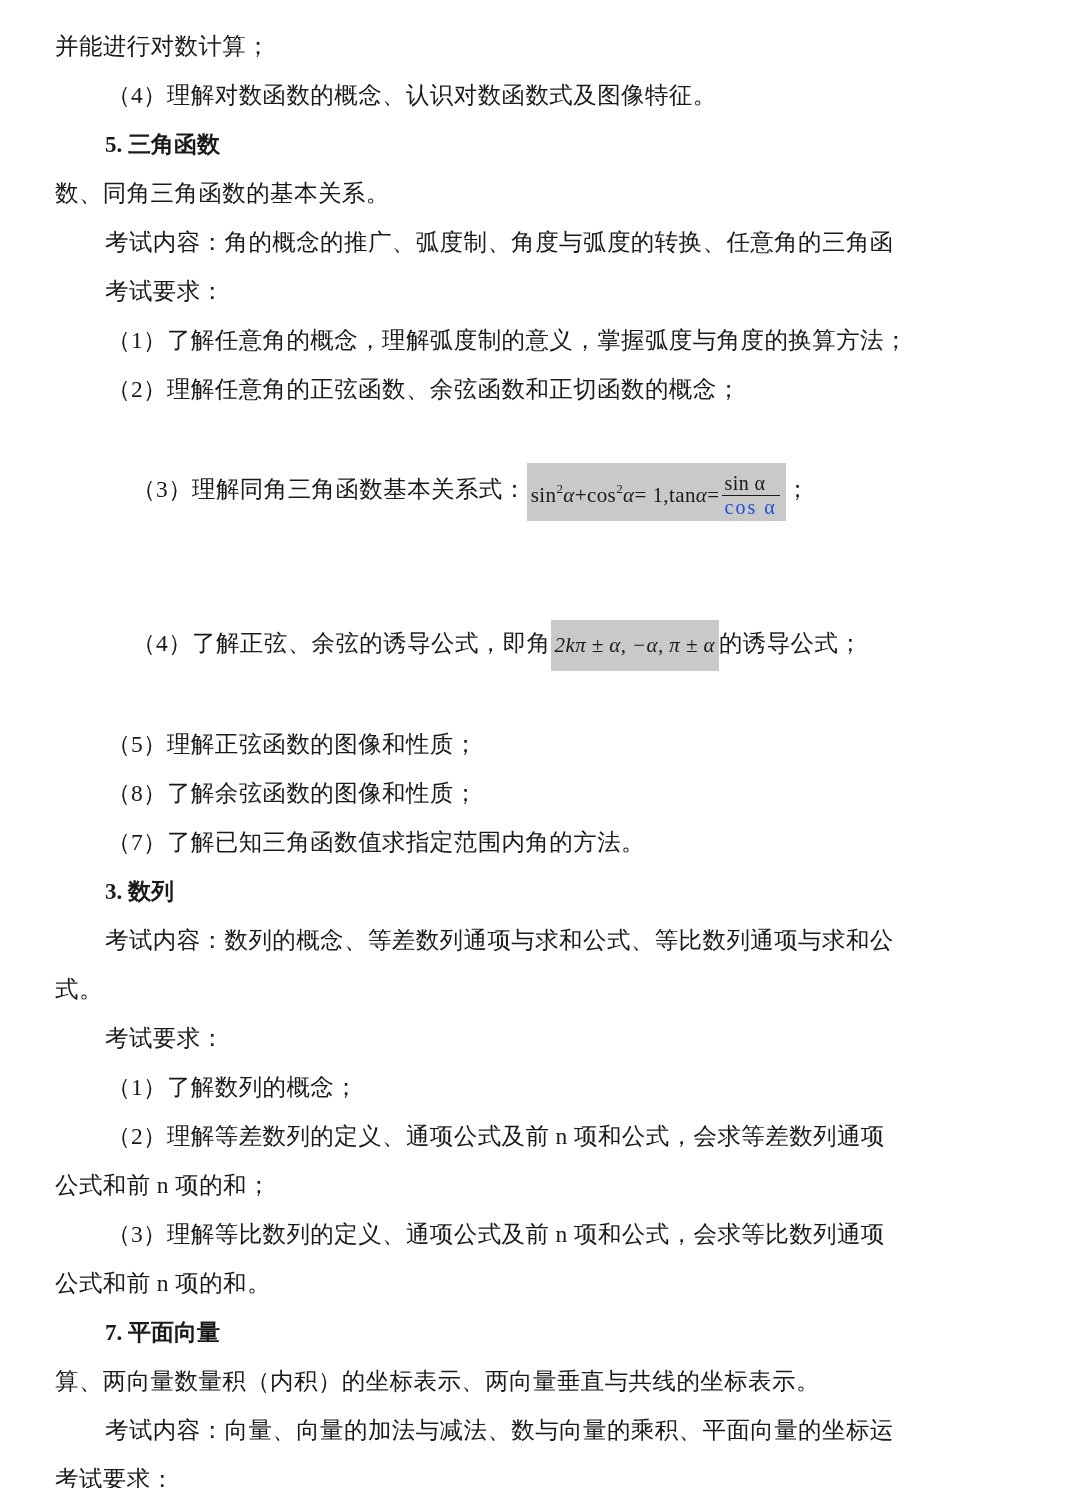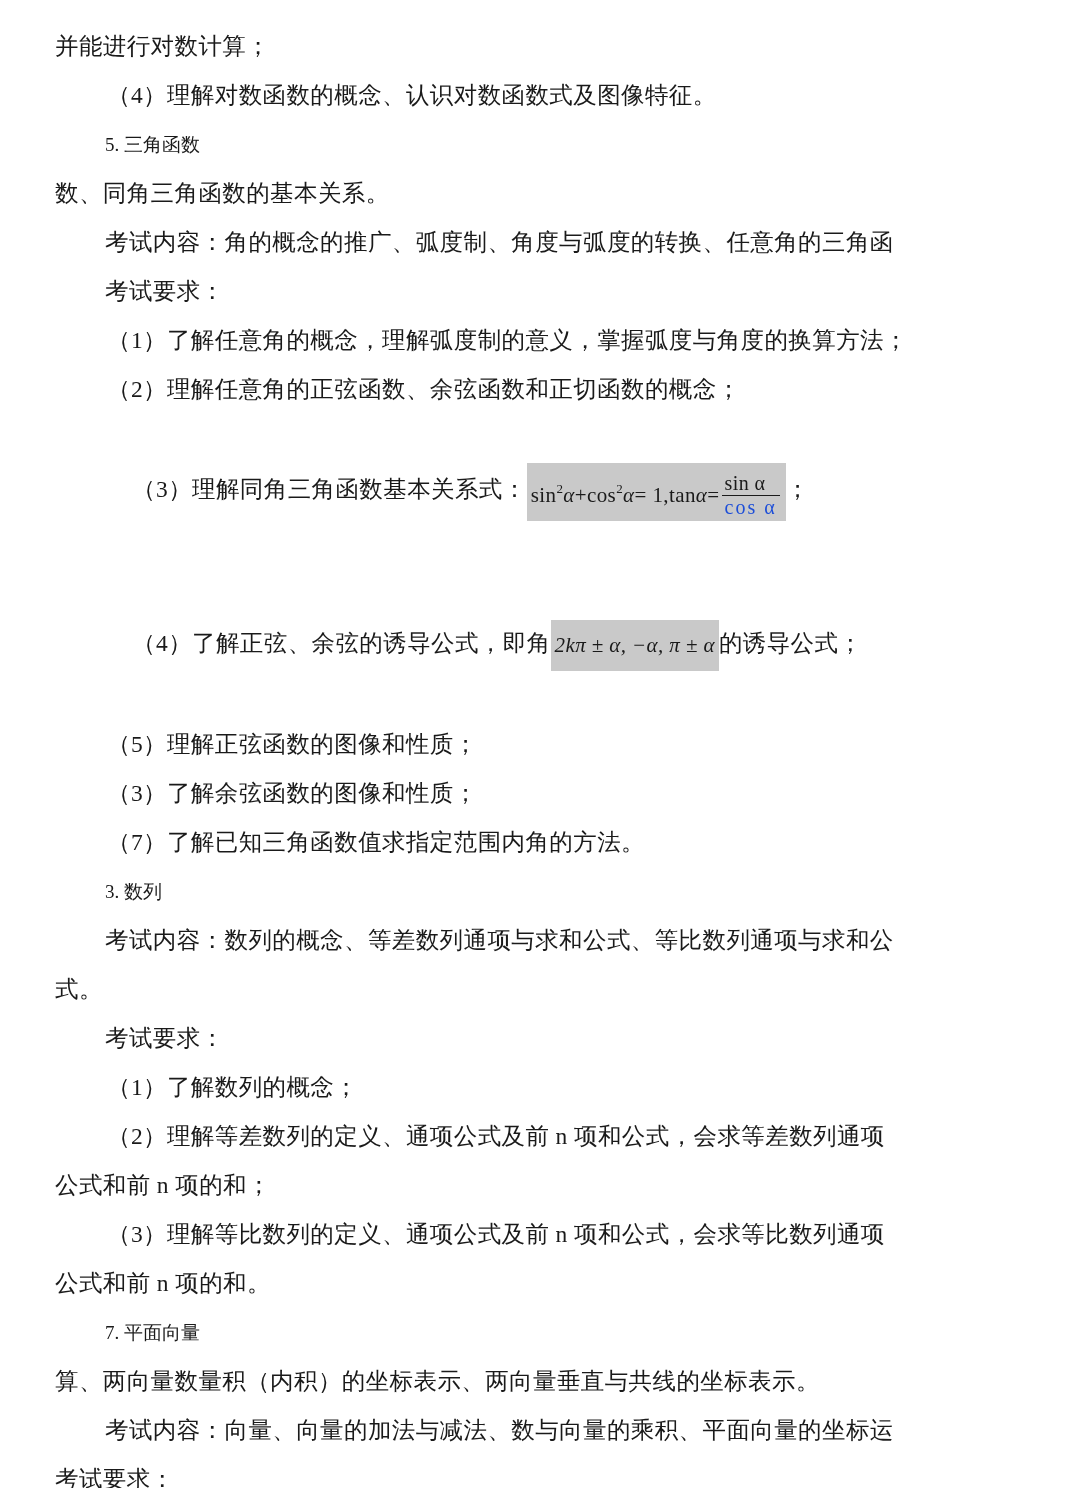--- a/index.html
+++ b/index.html
@@ -25,23 +25,23 @@
     font-size: 23.5px;
     line-height: 49px;
     letter-spacing: 0.4px;
     text-align: justify;
     text-justify: inter-ideograph;
     white-space: pre-wrap;
   }
   .indent-para { padding-left: 50px; }
   .indent-item { padding-left: 52px; }
   .heading {
-    font-weight: normal;
+    font-weight: bold;
     padding-left: 50px;
-    font-size: 19px;
+    font-size: 23px;
     line-height: 49px;
   }
   .flowline { padding-left: 0; }
   .formula-wrap {
     display: inline-block;
     vertical-align: middle;
   }
   .hl {
     background: #c9c9c9;
     padding: 1px 4px 1px 4px;
@@ -105,21 +105,21 @@
 
   <div class="line indent-item">
     <span>（3）理解同角三角函数基本关系式：</span><span class="formula-wrap hl"><span class="mathn">sin</span><sup class="pw">2</sup><span class="mathi">α</span><span class="mathn">+</span><span class="mathn">cos</span><sup class="pw">2</sup><span class="mathi">α</span><span class="mathn">= 1,</span><span class="mathn">tan</span><span class="mathi">α</span><span class="mathn">=</span><span class="frac"><span class="num mathn">sin α</span><span class="den mathn">cos α</span></span></span><span>；</span>
   </div>
 
   <div class="line indent-item">
     <span>（4）了解正弦、余弦的诱导公式，即角</span><span class="formula-wrap hl mathi">2kπ ± α, −α, π ± α</span><span>的诱导公式；</span>
   </div>
 
   <div class="line indent-item">（5）理解正弦函数的图像和性质；</div>
-  <div class="line indent-item">（3）了解余弦函数的图像和性质；</div>
+  <div class="line indent-item">（8）了解余弦函数的图像和性质；</div>
   <div class="line indent-item">（7）了解已知三角函数值求指定范围内角的方法。</div>
 
   <div class="heading">3. 数列</div>
 
   <div class="line indent-para">考试内容：数列的概念、等差数列通项与求和公式、等比数列通项与求和公</div>
   <div class="line flowline">式。</div>
 
   <div class="line indent-para">考试要求：</div>
 
   <div class="line indent-item">（1）了解数列的概念；</div>

